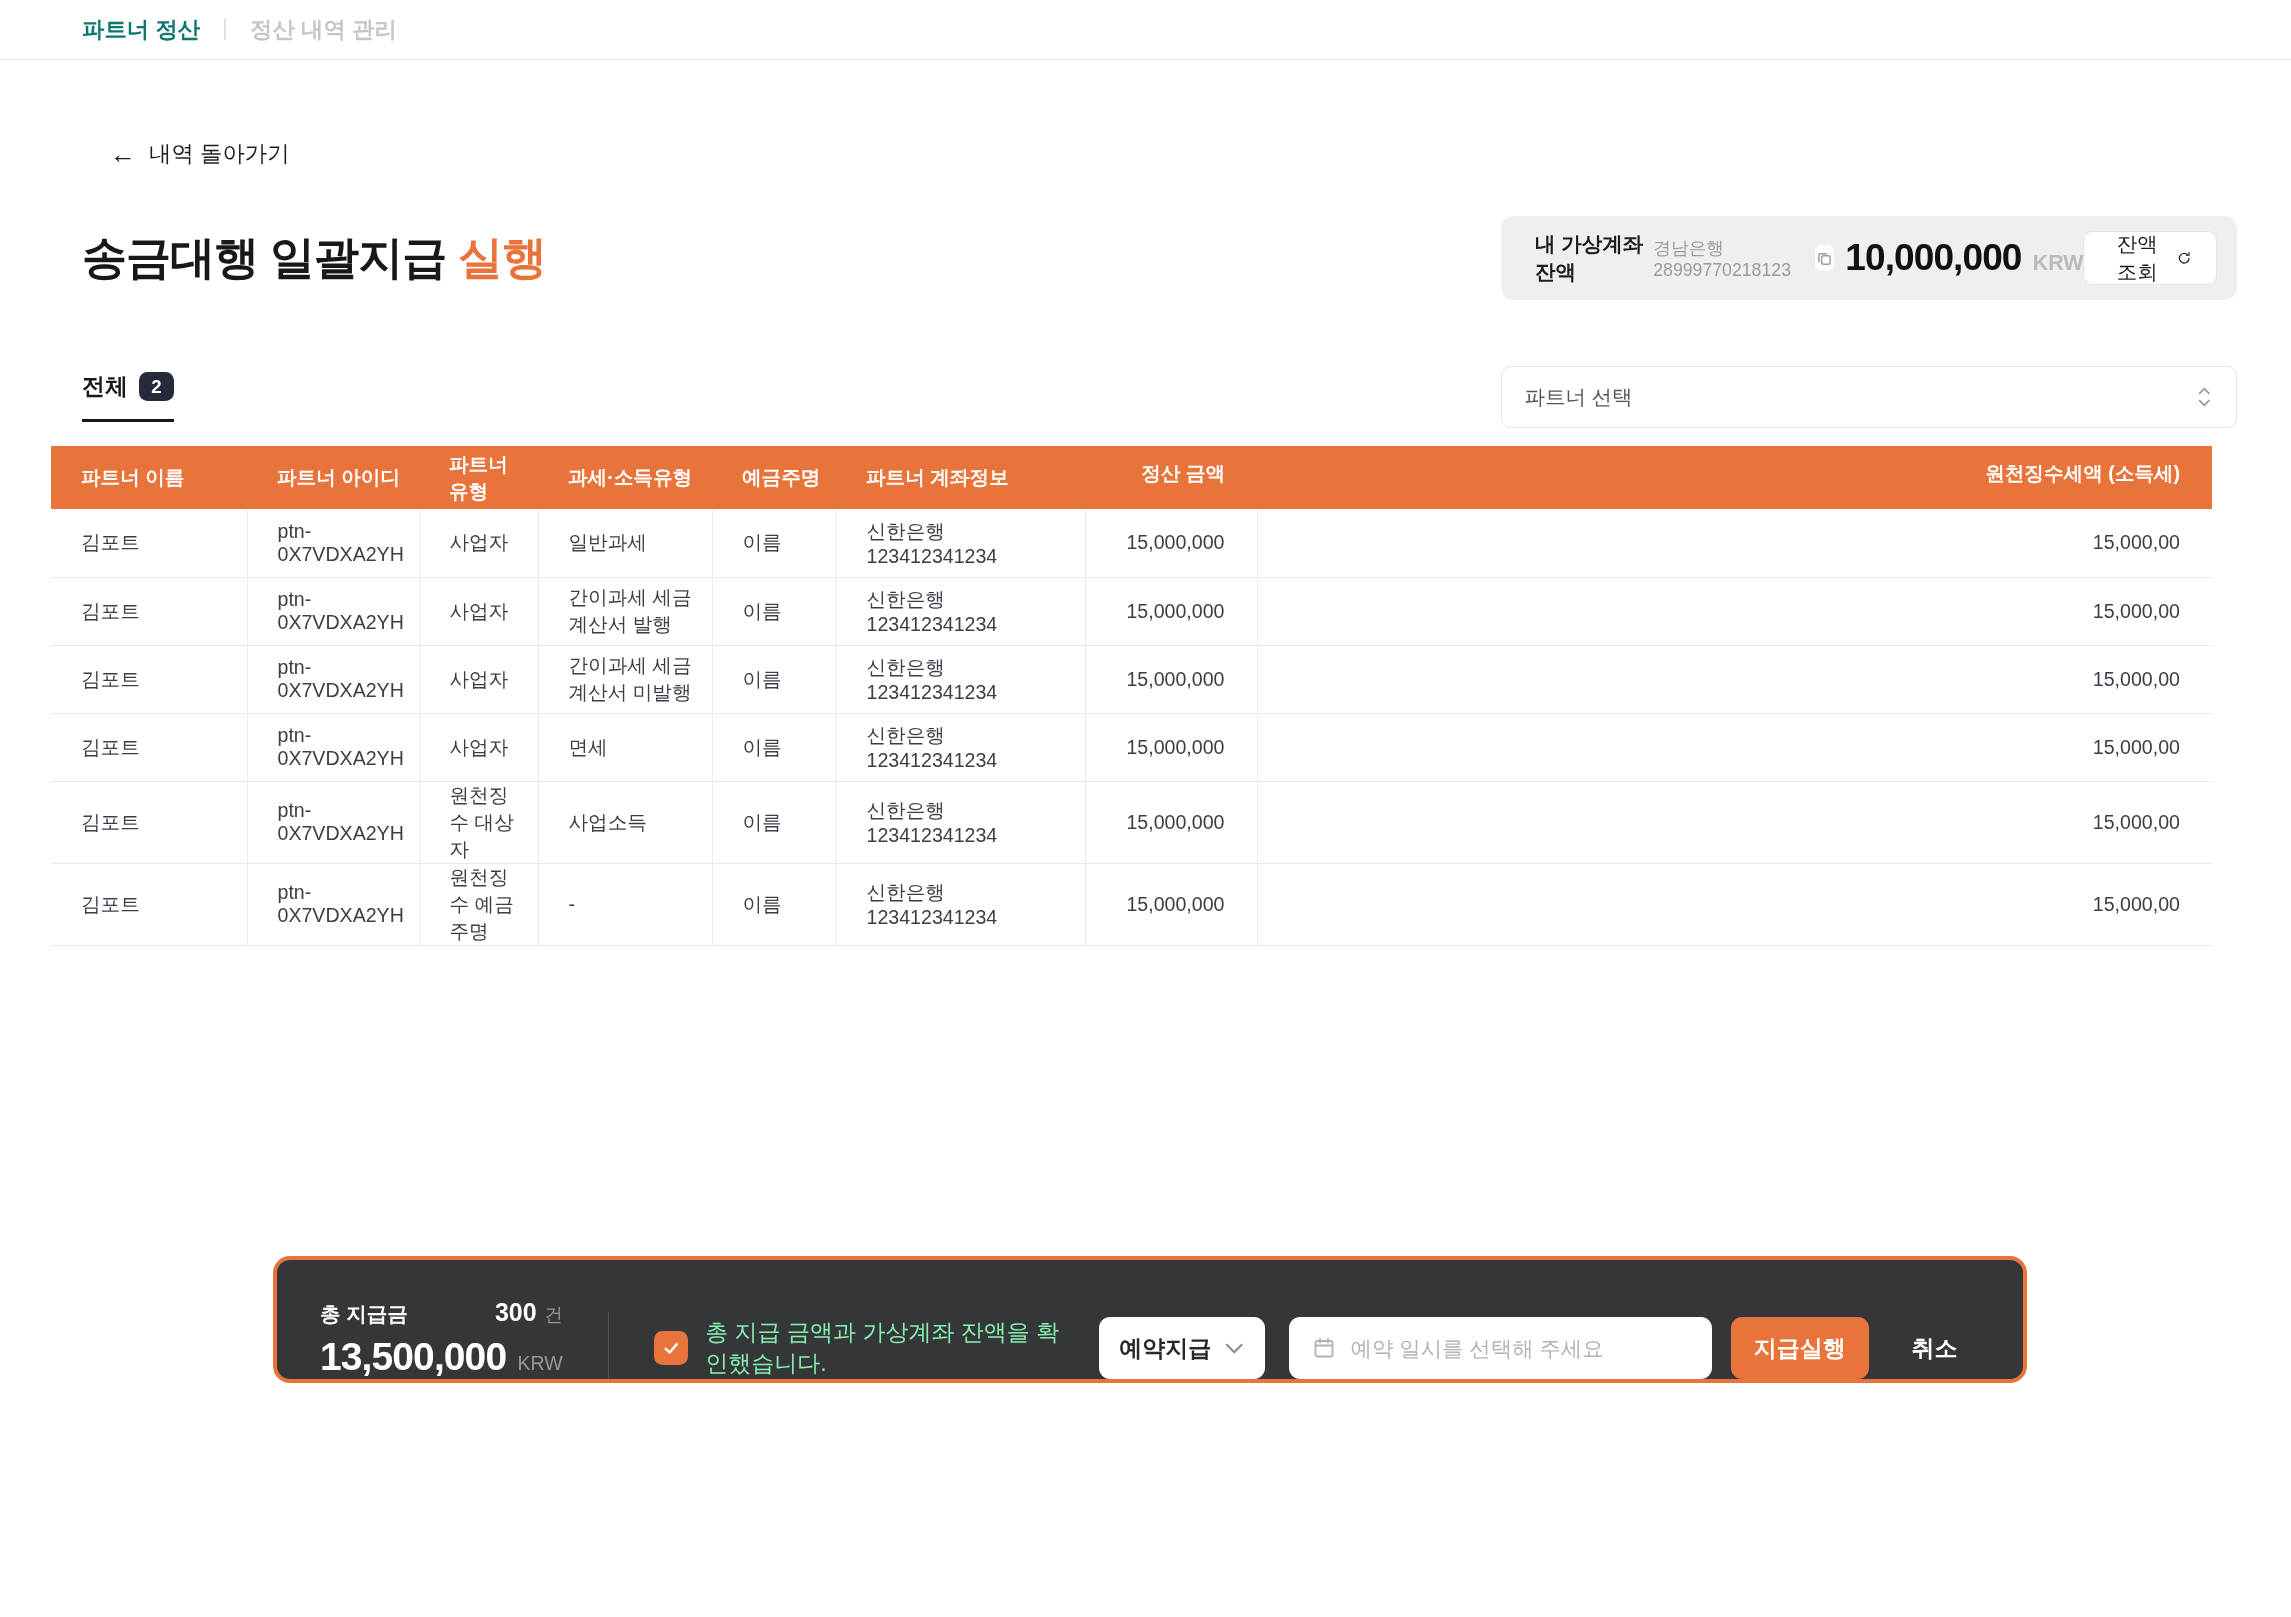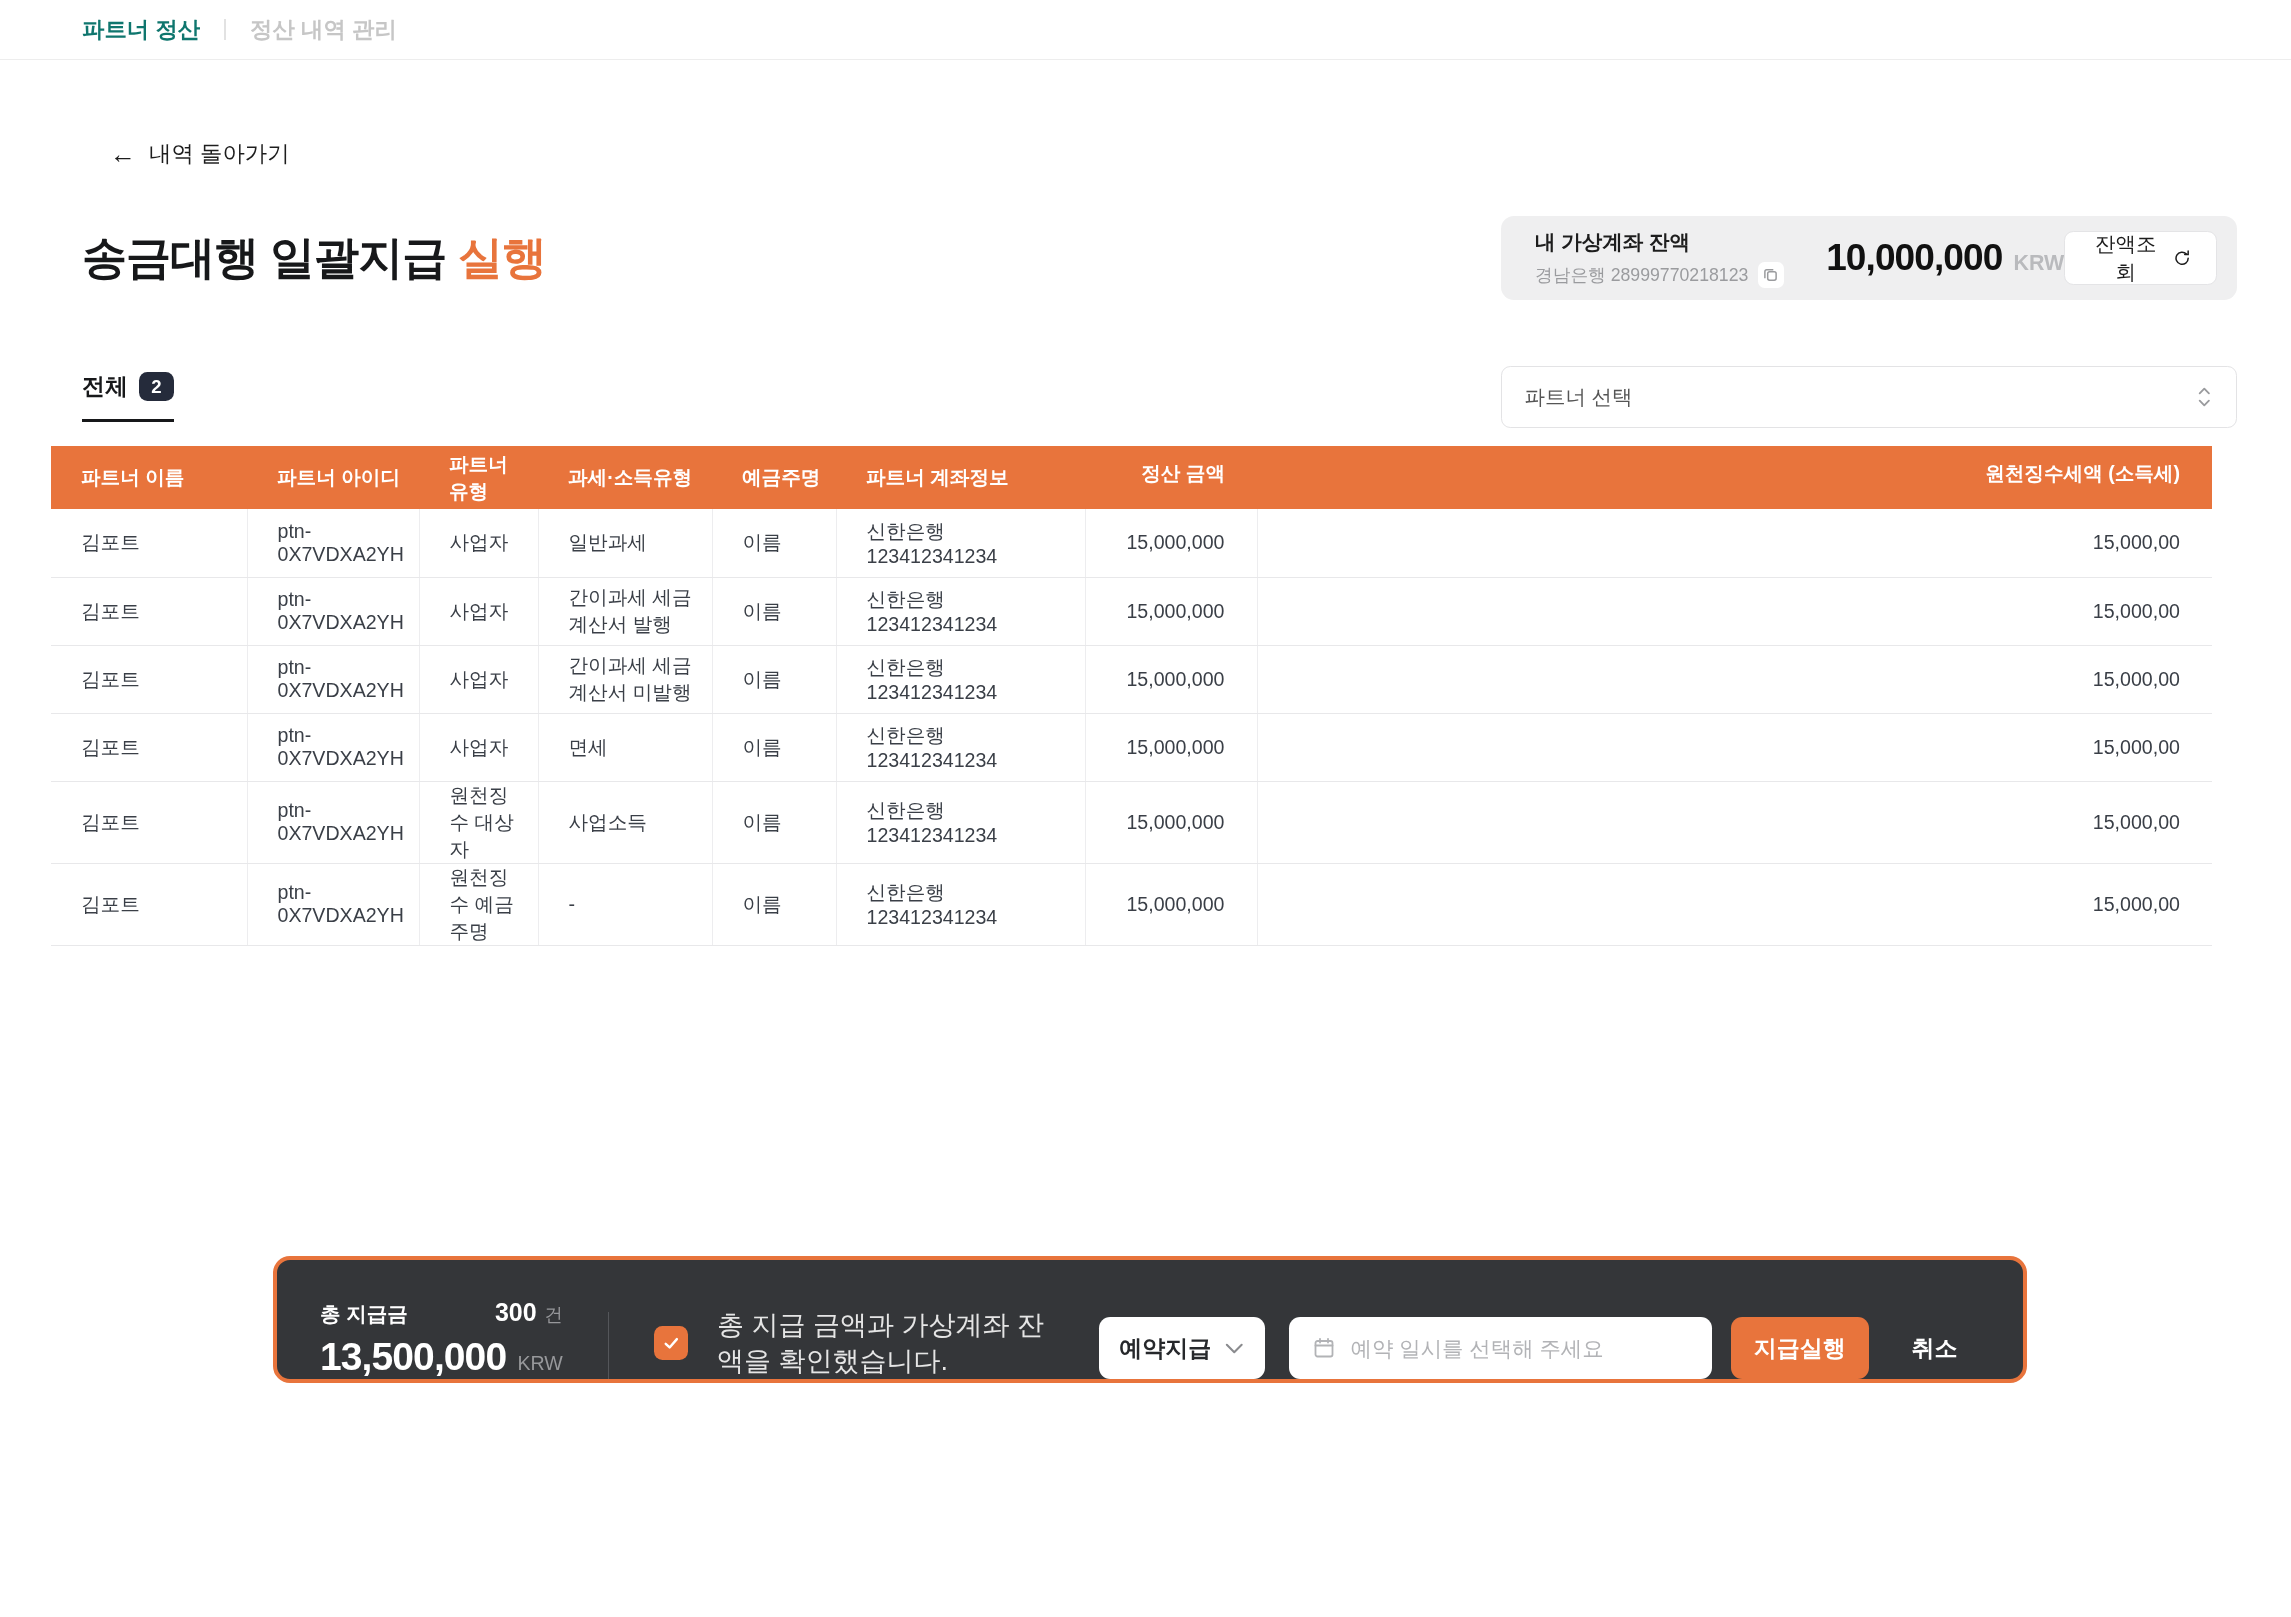--- a/index.html
+++ b/index.html
@@ -20,21 +20,21 @@
   .back-link .arrow { font-size:26px; line-height:1; }
 
   
   .page-title { position:absolute; top:228px; left:82px; font-size:45px; font-weight:800;
     letter-spacing:-0.9px; color:#17181a; }
   .page-title .accent { color:#e8743c; }
 
   
   .balance-card { position:absolute; top:216px; left:1501px; width:736px; height:84px;
     background:#efeff0; border-radius:13px; display:flex; align-items:center; padding:0 20.5px 0 34px; }
-  .balance-info { display:flex; flex-direction:column; gap:5.6px; min-width:280px; }
+  .balance-info { display:flex; flex-direction:row; gap:5.6px; min-width:280px; }
   .balance-label { font-size:20.5px; font-weight:700; color:#1d1d1d; }
   .balance-acct { display:flex; align-items:center; gap:9.3px; font-size:17.7px; color:#9a9b9e; }
   .copy-btn { width:26px; height:26px; background:#fff; border-radius:6.5px; display:flex;
     align-items:center; justify-content:center; cursor:pointer; }
   .balance-amount { display:flex; align-items:baseline; gap:11.2px; margin-left:11.2px; }
   .balance-amount .num { font-size:37px; font-weight:800; color:#111; letter-spacing:-0.9px; }
   .balance-amount .cur { font-size:21.4px; font-weight:600; color:#b9babd; }
   .refresh-btn { margin-left:auto; height:54px; padding:0 24px; background:#fff;
     border:0.9px solid #e4e4e6; border-radius:9.3px; display:flex; align-items:center; gap:11.2px;
     font-size:20.5px; color:#1d1d1d; cursor:pointer; }
@@ -75,21 +75,21 @@
   .total-label { font-size:20.5px; font-weight:700; color:#fff; }
   .total-count { font-size:25px; font-weight:800; color:#fff; }
   .total-count-unit { font-size:18.6px; font-weight:400; color:#97989b; margin-left:7.5px; }
   .total-row2 { display:flex; align-items:baseline; gap:11.2px; }
   .total-amount { font-size:39px; font-weight:800; color:#fff; letter-spacing:-0.9px; }
   .total-cur { font-size:19.6px; color:#97989b; }
   .v-divider { width:1.9px; height:67px; background:#54565a; margin:0 45px; }
   .confirm { display:flex; align-items:center; gap:17px; }
   .checkbox { width:34px; height:34px; background:#e8743c; border-radius:8.4px;
     display:flex; align-items:center; justify-content:center; cursor:pointer; flex:none; }
-  .confirm-label { font-size:27px; color:#e5e5e5;margin-left:12px; }
+  .confirm-label { font-size:23px; color:#86efac; }
   .schedule-select { margin-left:35px; height:62px; min-width:157px; background:#fff;
     border-radius:11.2px; display:flex; align-items:center; justify-content:center; gap:13px;
     padding:0 20.5px; font-size:23px; font-weight:700; color:#26282b; cursor:pointer; flex:none; }
   .schedule-select .caret { color:#8a8b8e; display:flex; }
   .date-input { margin-left:24px; height:62px; width:423px; background:#fff; border-radius:11.2px;
     display:flex; align-items:center; gap:15px; padding:0 22.4px; cursor:text; flex:none; }
   .date-input .placeholder { font-size:21.4px; color:#b2b3b6; }
   .exec-btn { margin-left:18.6px; height:62px; width:138px; background:#e8743c; border:none;
     border-radius:11.2px; color:#fff; font-size:23px; font-weight:700; cursor:pointer; flex:none; }
   .cancel-btn { margin-left:20.5px; height:62px; padding:0 22.4px; background:transparent; border:none;

